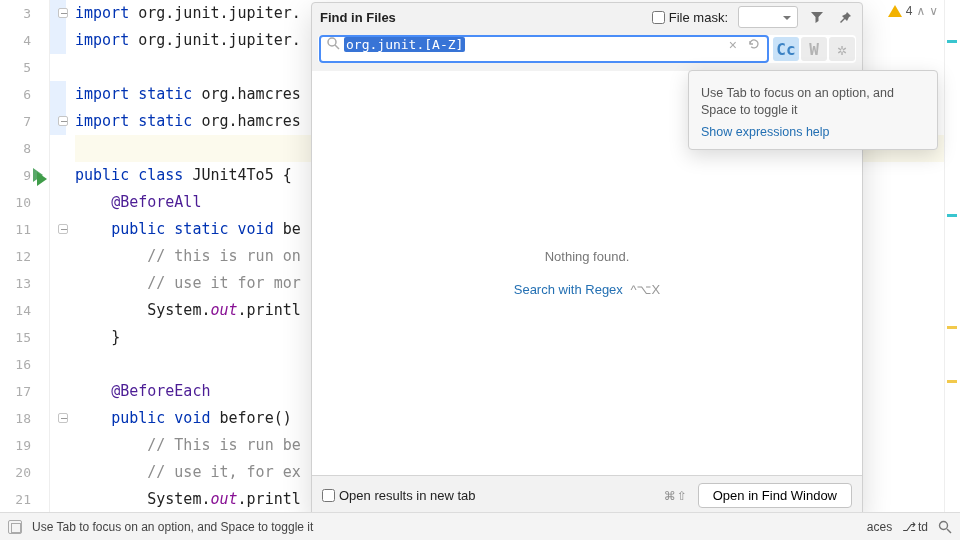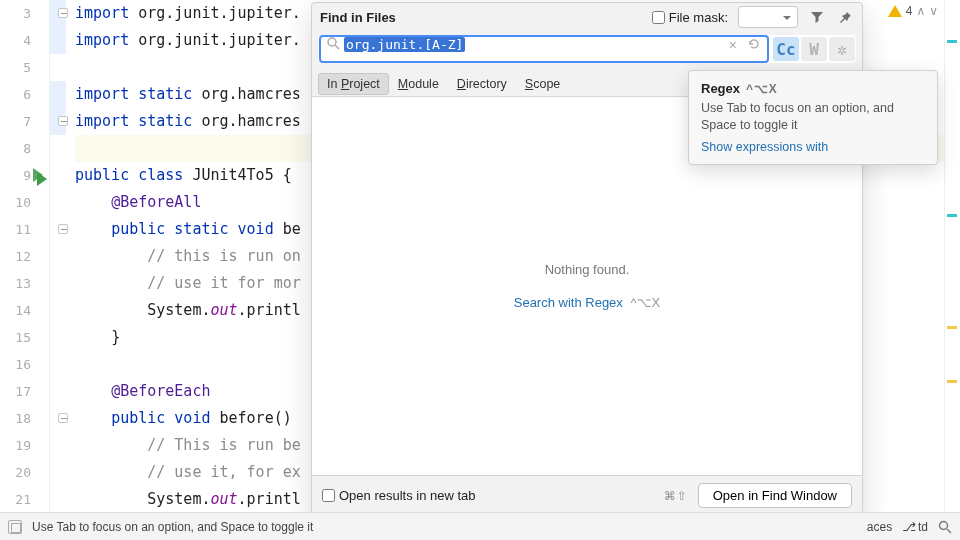--- a/index.html
+++ b/index.html
@@ -385,26 +385,20 @@
           </svg>
       </span>
     </div>
     <div class="ff-togglegroup">
       <div class="ff-toggle on">Cc</div>
       <div class="ff-toggle">W</div>
       <div class="ff-toggle">✲</div>
     </div>
   </div>
 
-  <div class="ff-tabs">
-    <div class="ff-tab active"><span>In </span><span class="ul">P</span><span>roject</span></div>
-    <div class="ff-tab"><span class="ul">M</span><span>odule</span></div>
-    <div class="ff-tab"><span class="ul">D</span><span>irectory</span></div>
-    <div class="ff-tab"><span class="ul">S</span><span>cope</span></div>
-  </div>
 
   <div class="ff-body">
     <div>Nothing found.</div>
     <div>
       <span class="link">Search with Regex</span>
       <span style="color:#999; margin-left:4px;">^⌥X</span>
     </div>
   </div>
 
   <div class="ff-footer">
@@ -412,26 +406,22 @@
       <input type="checkbox" style="">
       <span>Open results in new tab</span>
     </label>
     <span class="spacer"></span>
     <span class="ff-shortcut">⌘⇧</span>
     <button class="ff-btn">Open in Find Window</button>
   </div>
 </div>
 
 <div class="tip">
-  <div class="tip-title">
-    <span>Regex</span>
-    <span class="tip-shortcut">^⌥X</span>
-  </div>
   <div class="tip-body">Use Tab to focus on an option, and Space to toggle it</div>
-  <div class="tip-link">Show expressions with</div>
+  <div class="tip-link">Show expressions help</div>
 </div>
 
 <div class="status">
   <span class="box"></span>
   <span>Use Tab to focus on an option, and Space to toggle it</span>
   <span class="spacer"></span>
   <span>aces</span>
   <span class="branch">td</span>
   <span>
     <svg width="14" height="14" viewBox="0 0 14 14">

